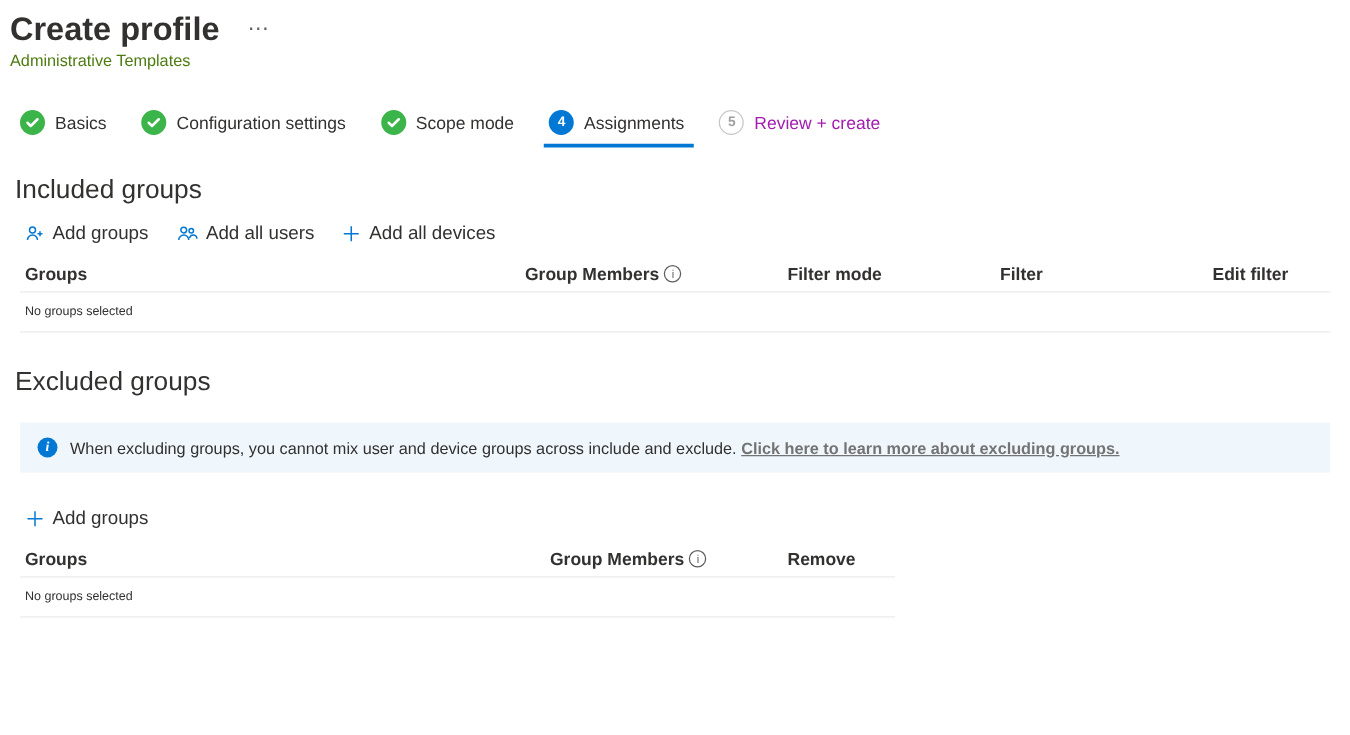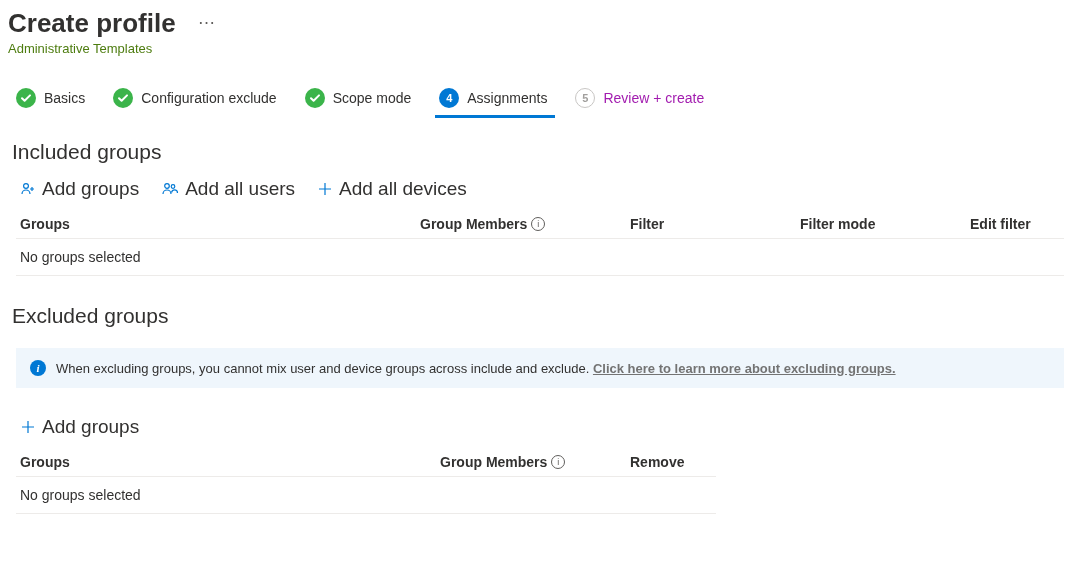--- a/index.html
+++ b/index.html
@@ -94,21 +94,21 @@
     .toolbar {
       display: flex;
       align-items: center;
       gap: 22px;
       padding: 8px 20px 10px 20px;
     }
     .tool-btn {
       display: flex;
       align-items: center;
       gap: 6px;
-      font-size: 19px;
+      font-size: 15px;
       color: #323130;
       cursor: pointer;
     }
     .tool-btn .icon { color: #0078d4; display: inline-flex; }
     .table {
       width: 100%;
       padding: 0 0 0 0;
     }
     .thead {
       display: grid;
@@ -140,21 +140,21 @@
       color: #605e5c;
       font-weight: 400;
     }
     .hr {
       border: none;
       border-top: 1px solid #edebe9;
       margin: 0 16px;
     }
     .empty-row {
       padding: 10px 20px 10px 20px;
-      font-size: 14px;
+      font-size: 10px;
       color: #323130;
     }
     .hr2 {
       border: none;
       border-top: 1px solid #edebe9;
       margin: 0 16px 20px 16px;
     }
     .excluded-sec {
       margin-top: 6px;
     }
@@ -216,21 +216,21 @@
         </svg>
     </span>
     <span class="step-label">Basics</span>
   </div>
   <div class="step">
     <span class="step-circle green check">
       <svg width="12" height="12" viewBox="0 0 12 12">
           <path d="M2 6.2 L4.6 8.8 L10 3.4" stroke="#fff" stroke-width="2" fill="none" stroke-linecap="round" stroke-linejoin="round"></path>
         </svg>
     </span>
-    <span class="step-label">Configuration exclude</span>
+    <span class="step-label">Configuration settings</span>
   </div>
   <div class="step">
     <span class="step-circle green check">
       <svg width="12" height="12" viewBox="0 0 12 12">
           <path d="M2 6.2 L4.6 8.8 L10 3.4" stroke="#fff" stroke-width="2" fill="none" stroke-linecap="round" stroke-linejoin="round"></path>
         </svg>
     </span>
     <span class="step-label">Scope mode</span>
   </div>
   <div class="step active">
@@ -277,22 +277,22 @@
     </div>
   </div>
 
   <div class="table">
     <div class="thead">
       <div class="th">Groups</div>
       <div class="th">
         <span>Group Members</span>
         <span class="info-icon">i</span>
       </div>
+      <div class="th">Filter mode</div>
       <div class="th">Filter</div>
-      <div class="th">Filter mode</div>
       <div class="th">Edit filter</div>
     </div>
     <hr class="hr">
     <div class="empty-row">No groups selected</div>
     <hr class="hr2">
   </div>
 </div>
 
 <div class="excluded-sec">
   <div class="section-title">Excluded groups</div>

